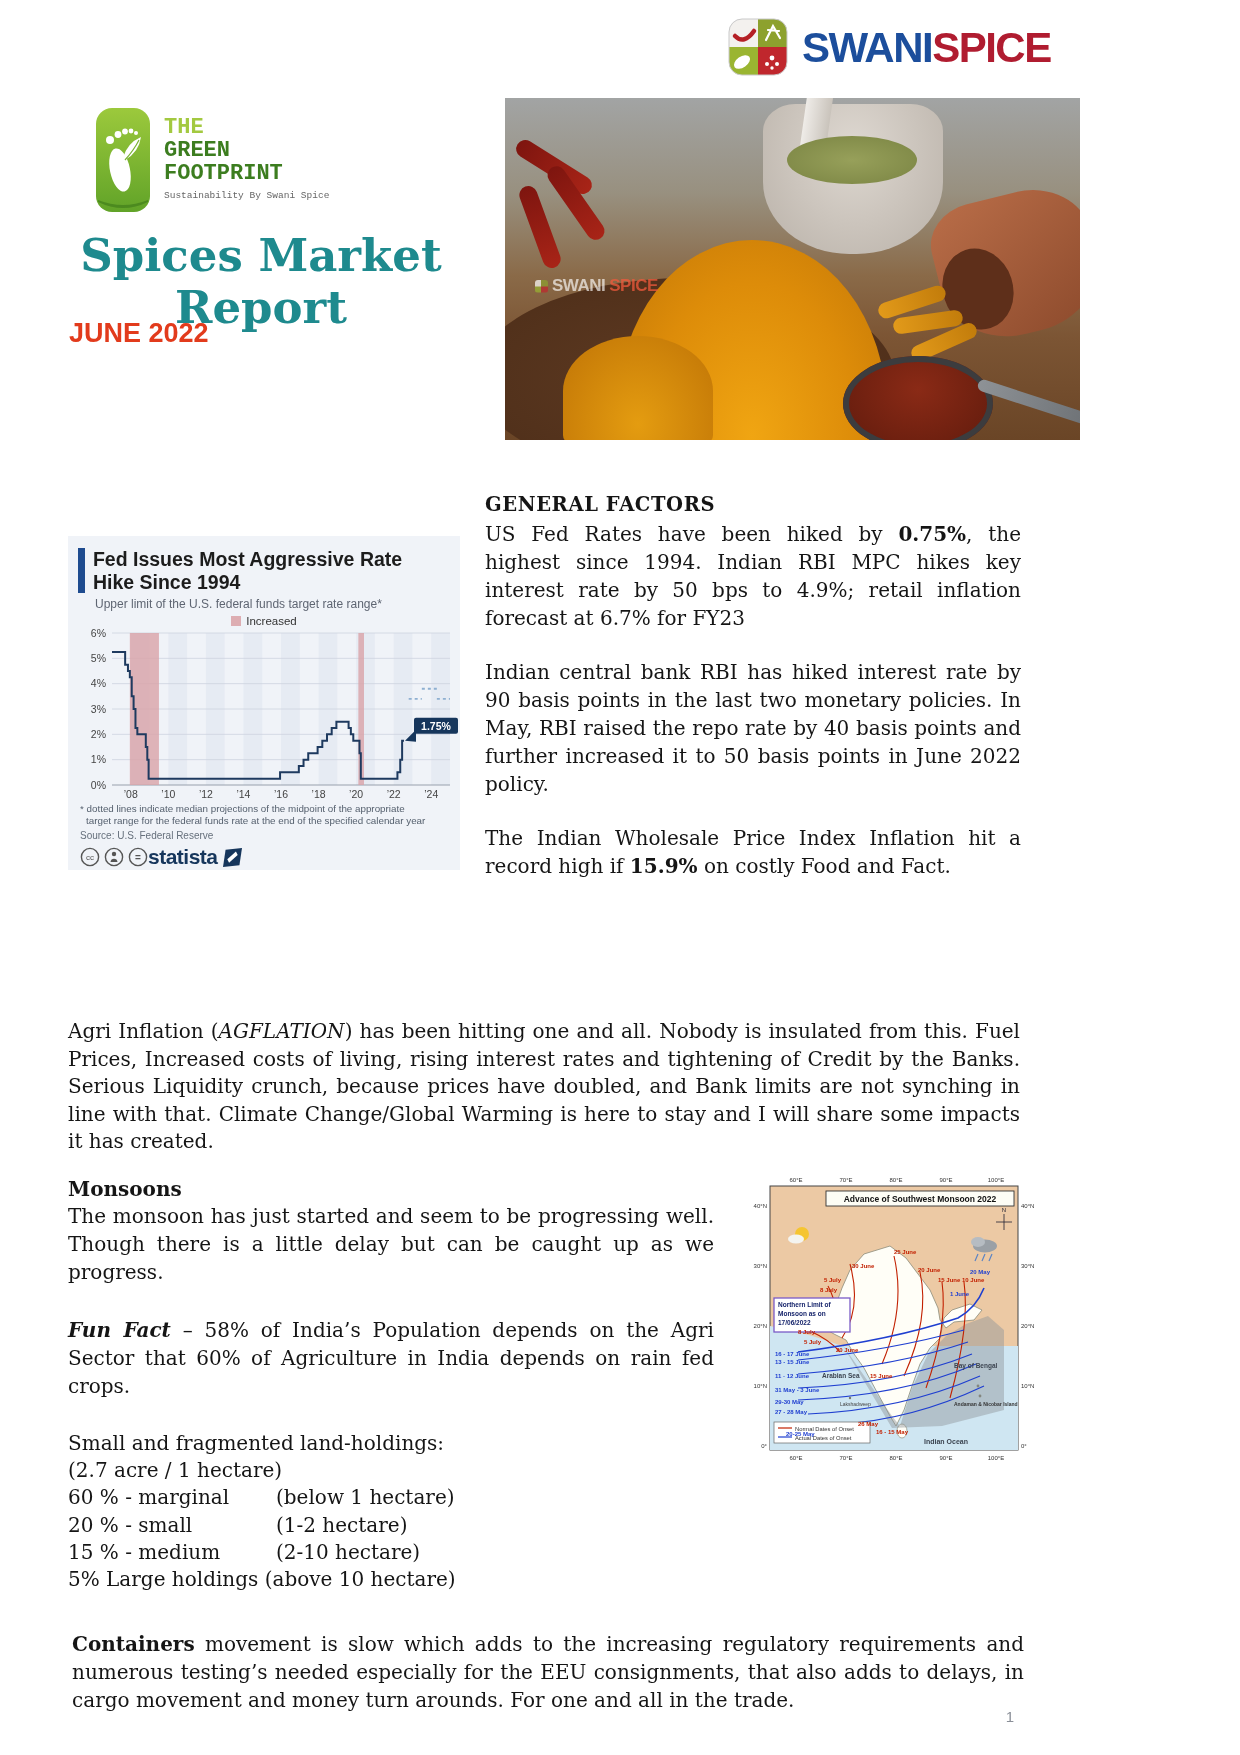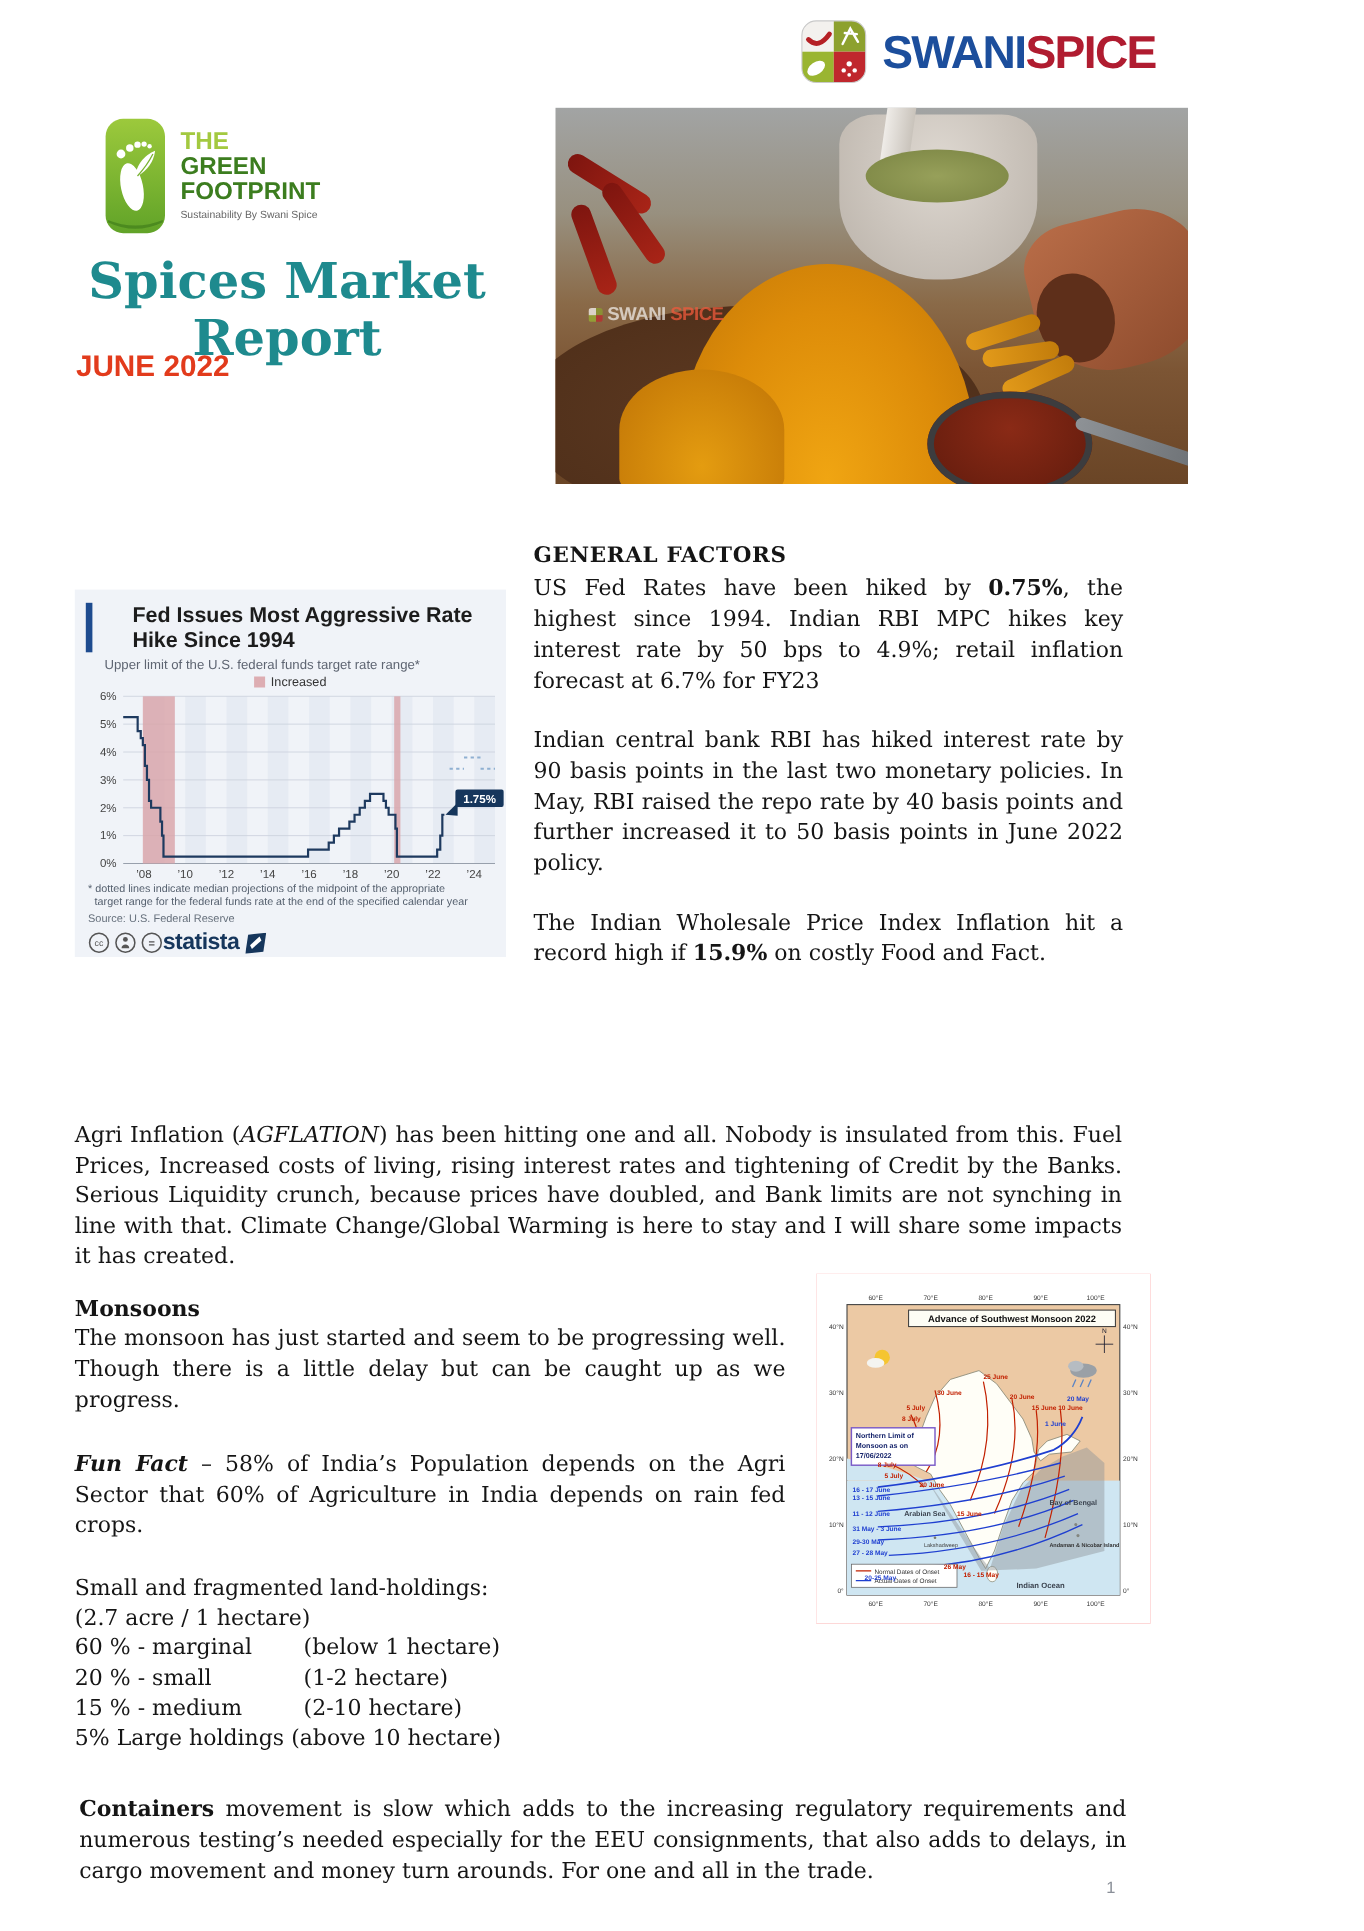--- a/index.html
+++ b/index.html
@@ -7,21 +7,21 @@
         font-family:"DejaVu Serif",serif;color:#151515;}
 
   
   .brand{position:absolute;top:18px;left:728px;display:flex;align-items:center;gap:12px;}
   .brand-text{font-family:"Liberation Sans",sans-serif;font-weight:bold;font-size:42px;letter-spacing:-1.5px;line-height:1;}
   .brand-swani{color:#1c4e9c;}
   .brand-spice{color:#b01c30;}
 
   
   .gf-logo{position:absolute;top:106px;left:94px;display:flex;gap:12px;}
-  .gf-text{padding-top:10px;font-family:Liberation Sans, sans-serif;}
+  .gf-text{padding-top:10px;font-family:Liberation Mono, monospace;}
   .gf-the{color:#a3c940;font-size:22px;font-weight:bold;line-height:1.05;}
   .gf-green,.gf-foot{color:#3c7d1f;font-size:22px;font-weight:bold;line-height:1.05;}
   .gf-tag{color:#666;font-size:9.5px;margin-top:5px;}
   .report-title{position:absolute;left:66px;top:200px;width:390px;font-size:45px;line-height:1.16;color:#1e8a8e;text-align:center;}
   .report-issue{position:absolute;left:69px;top:318px;font-family:"Liberation Sans",sans-serif;
                 font-weight:bold;font-size:27px;color:#e23b1c;}
 
   
   .photo{position:absolute;left:505px;top:98px;width:585px;height:342px;overflow:hidden;
          background:linear-gradient(180deg,#a2a4a4 0%,#98907f 28%,#8a6a48 52%,#7c5534 70%,#6a4526 100%);}
@@ -42,21 +42,21 @@
            font-family:"Liberation Sans",sans-serif;font-weight:bold;font-size:17px;letter-spacing:-.5px;}
   .ph-mark .w1{color:rgba(255,255,255,.65);}
   .ph-mark .w2{color:rgba(240,90,60,.75);}
   .ph-mark .wi{width:13px;height:13px;border-radius:3px;background:
       linear-gradient(90deg,#fff 50%,#8da12e 50%) 0 0/100% 50% no-repeat,
       linear-gradient(90deg,#9ab531 50%,#c0272d 50%) 0 100%/100% 50% no-repeat;opacity:.7;}
 
   
   .chart-card{position:absolute;left:68px;top:536px;width:392px;height:334px;background:#f0f3f8;
               font-family:"Liberation Sans",sans-serif;overflow:hidden;}
-  .chart-head{display:flex;margin:12px 12px 0 10px;gap:28px;}
+  .chart-head{display:flex;margin:12px 12px 0 10px;}
   .accent{width:9px;background:#1e4b8f;margin-right:8px;}
   .c-title{margin:0;font-size:19.5px;font-weight:bold;color:#1c1c1c;line-height:1.16;}
   .c-sub{font-size:12px;color:#5e6572;margin:4px 10px 0 27px;}
   .c-legend{text-align:center;font-size:11.5px;color:#333;margin-top:4px;}
   .c-legend .sw{display:inline-block;width:10px;height:10px;background:#ddadb2;margin-right:5px;vertical-align:-1px;}
   #fed-plot{display:block;margin:0 0 0 2px;}
   #fed-plot text{font-family:"Liberation Sans",sans-serif;}
   .c-foot{font-size:9.8px;color:#55606e;margin:0 0 0 12px;line-height:1.22;}
   .c-foot .fo2{padding-left:6px;}
   .c-src{font-size:10px;color:#66707c;margin:3px 0 0 12px;}

